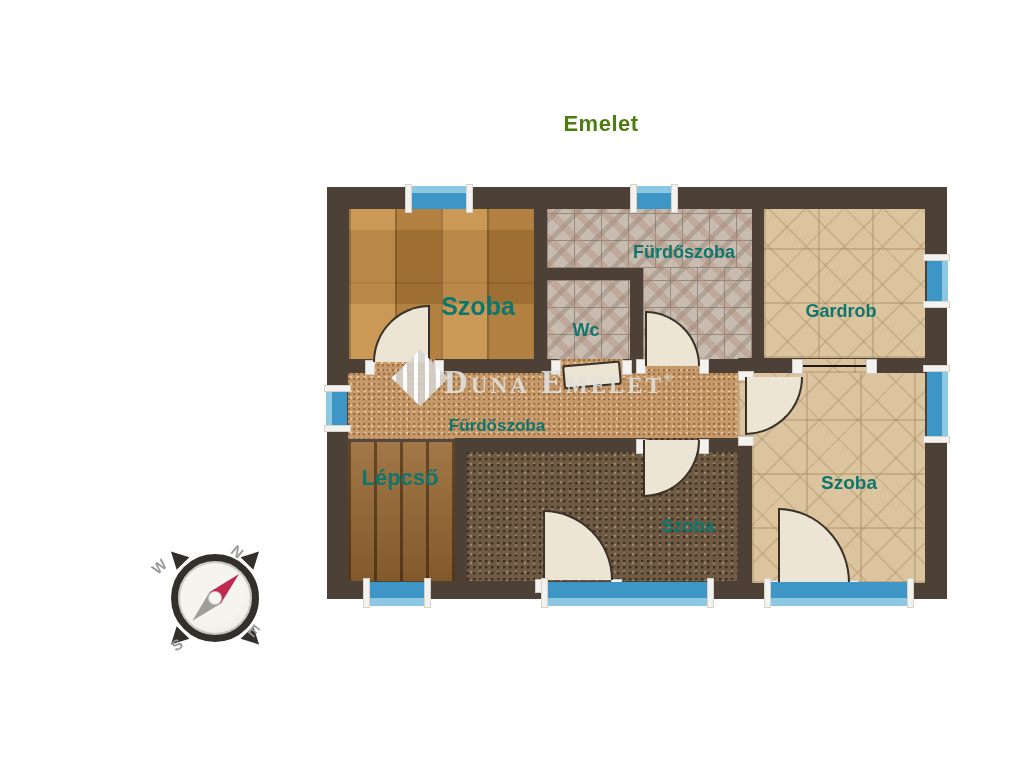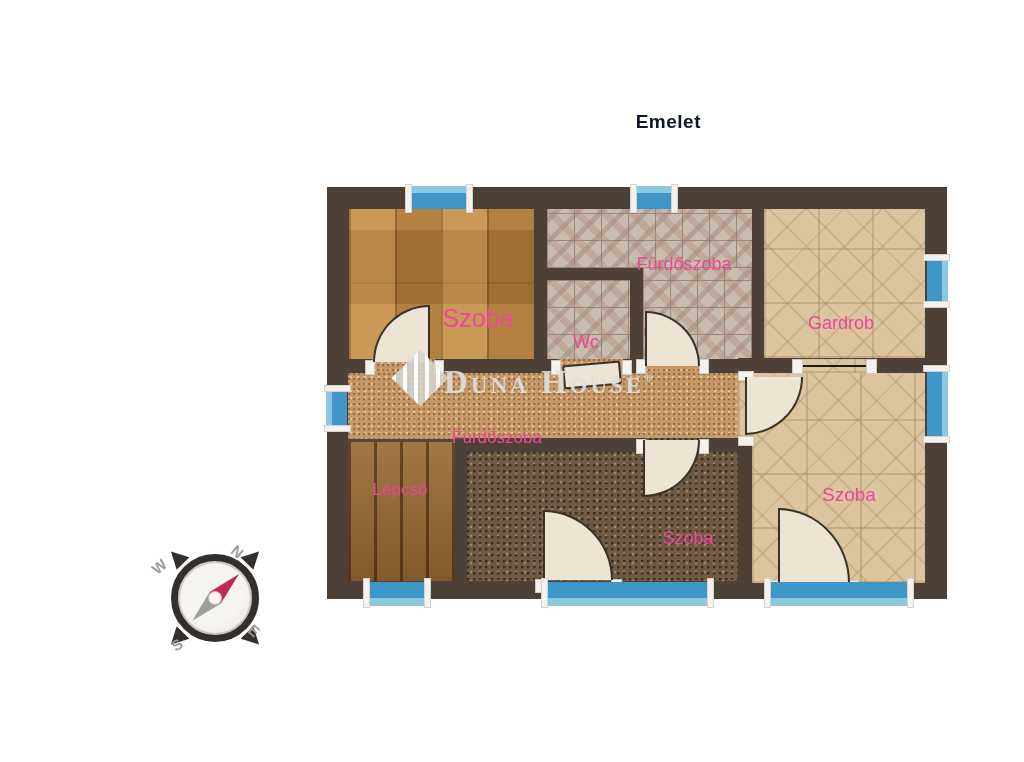--- a/index.html
+++ b/index.html
@@ -1,20 +1,20 @@
 <!DOCTYPE html>
 <html><head>
 <meta charset="utf-8">
 <style>
   html,body{margin:0;padding:0;}
   body{font-family:"Liberation Sans",sans-serif;background:#ffffff;}
   .canvas{position:relative;width:1024px;height:762px;background:#ffffff;overflow:hidden;}
 
-  .page-title{position:absolute;left:501px;top:111px;width:200px;text-align:right;
-    font-size:19px;font-weight:bold;color:#0f172a;letter-spacing:.5px;}
+  .page-title{position:absolute;left:501px;top:111px;width:200px;text-align:center;
+    font-size:22px;font-weight:bold;color:#4d7c0f;letter-spacing:.5px;}
   .footer-note{position:absolute;left:362px;top:614px;width:520px;text-align:center;
     font-size:19px;font-weight:bold;color:#0d0d0d;}
 
   
   .plan{position:absolute;left:327px;top:187px;width:620px;height:412px;background:#4d4037;}
   .abs{position:absolute;}
 
   
   .floor-wood{background-color:#b5803c;background-image:
     repeating-linear-gradient(90deg, rgba(60,32,8,.28) 0 2px, rgba(0,0,0,0) 2px 46px),
@@ -61,21 +61,21 @@
   .win-right .pane{top:6px;bottom:6px;right:2px;left:4px;background:linear-gradient(270deg,#8cc8e2 0 30%,#3e96c6 30%);}
 
   
   .door{position:absolute;background:#ece5d4;border:2px solid #3a3129;box-sizing:border-box;}
   .door.tl{border-radius:100% 0 0 0;border-bottom:none;}          
   .door.tr{border-radius:0 100% 0 0;border-bottom:none;}          
   .door.br{border-radius:0 0 100% 0;border-top:none;}             
   .door-leaf-rect{position:absolute;background:#ece5d4;border:2px solid #3a3129;border-radius:3px;transform:rotate(-5deg);}
 
   
-  .room-label{position:absolute;transform:translate(-50%,-50%);font-weight:normal;color:#ec4899;white-space:nowrap;margin-top:12px;}
+  .room-label{position:absolute;transform:translate(-50%,-50%);font-weight:bold;color:#0f766e;white-space:nowrap;}
 
   
   .watermark{position:absolute;left:396px;top:352px;pointer-events:none;}
   .wm-diamond{position:absolute;left:4px;top:6px;width:40px;height:40px;transform:rotate(45deg);
     background:rgba(213,213,210,.85);background-image:repeating-linear-gradient(45deg, rgba(255,255,255,.95) 0 4px, rgba(0,0,0,0) 4px 11px);}
   .wm-text{position:absolute;left:48px;top:8px;font-family:"Liberation Serif",serif;font-weight:bold;
     font-variant:small-caps;font-size:33px;line-height:34px;letter-spacing:3px;
     color:rgba(228,228,226,.85);text-shadow:0 0 2px rgba(140,140,140,.25);white-space:nowrap;}
   .wm-reg{font-size:11px;vertical-align:super;letter-spacing:0;}
 
@@ -198,27 +198,27 @@
         <div class="cap a"></div>
         <div class="cap b"></div>
     </div>
   </div>
 
   <div class="room-label" style="left:478px;top:306px;font-size:25px;">Szoba</div>
   <div class="room-label" style="left:684px;top:252px;font-size:18px;">Fürdőszoba</div>
   <div class="room-label" style="left:586px;top:330px;font-size:18px;">Wc</div>
   <div class="room-label" style="left:841px;top:311px;font-size:18px;">Gardrob</div>
   <div class="room-label" style="left:497px;top:426px;font-size:17px;">Fürdőszoba</div>
-  <div class="room-label" style="left:400px;top:478px;font-size:17px;">Lépcső</div>
+  <div class="room-label" style="left:400px;top:478px;font-size:22px;">Lépcső</div>
   <div class="room-label" style="left:688px;top:526px;font-size:18px;">Szoba</div>
   <div class="room-label" style="left:849px;top:483px;font-size:19px;">Szoba</div>
 
   <div class="watermark">
     <div class="wm-diamond"></div>
-    <div class="wm-text"><span>Duna House</span><span class="wm-reg">®</span></div>
+    <div class="wm-text"><span>Duna Emelet</span><span class="wm-reg">®</span></div>
   </div>
 
   <div class="compass">
     <div class="cpoint cp-ne"></div>
     <div class="cpoint cp-nw"></div>
     <div class="cpoint cp-se"></div>
     <div class="cpoint cp-sw"></div>
     <div class="compass-ring"></div>
     <div class="needle">
       <div class="needle-n"></div>

